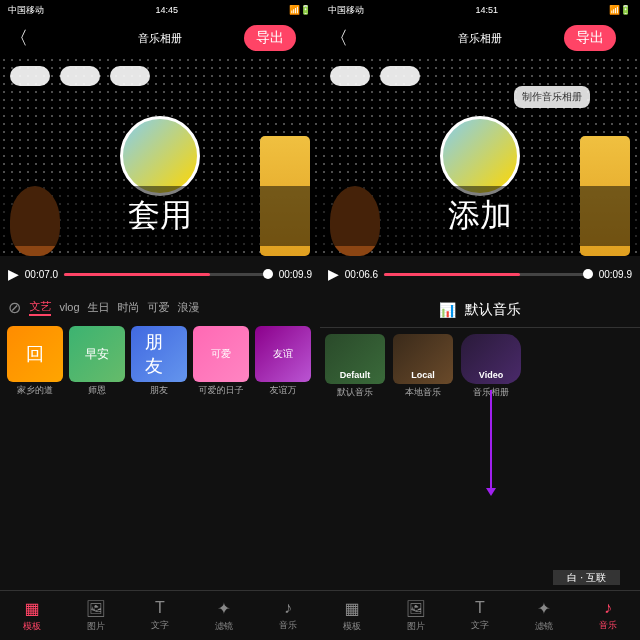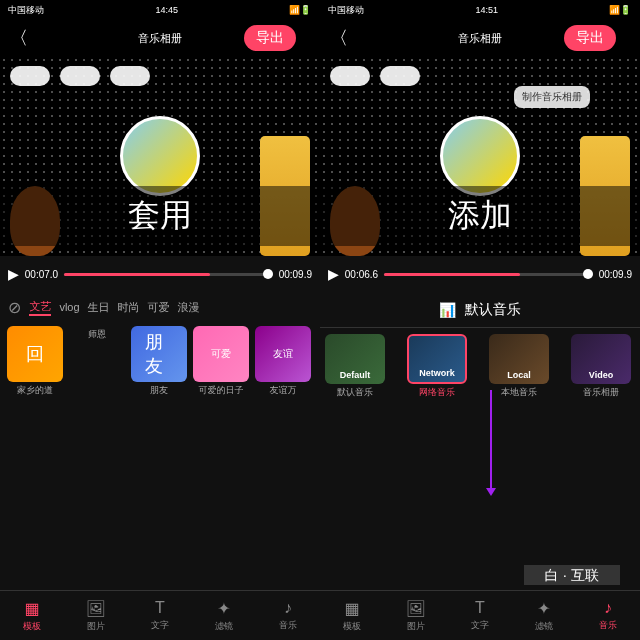--- a/index.html
+++ b/index.html
@@ -308,21 +308,21 @@
       color: #aaa;
       font-size: 14px;
     }
     .music-title {
       color: #fff;
       font-size: 14px;
     }
     .music-tabs {
       display: flex;
       padding: 6px 4px;
-      gap: 20px;
+      gap: 6px;
       flex-shrink: 0;
     }
     .music-tab {
       display: flex;
       flex-direction: column;
       align-items: center;
       width: 62px;
     }
     .music-tab-thumb {
       width: 60px;
@@ -335,20 +335,21 @@
       background: linear-gradient(135deg, #2a4a2a, #3a6a3a);
     }
     .music-tab-thumb.network-bg {
       background: linear-gradient(135deg, #1a3a5a, #2a5a8a);
     }
     .music-tab-thumb.local-bg {
       background: linear-gradient(135deg, #3a2a1a, #6a4a2a);
     }
     .music-tab-thumb.video-bg {
       background: linear-gradient(135deg, #2a1a3a, #4a2a6a);
+      border-radius: 15px;
     }
     .music-tab-label {
       color: #aaa;
       font-size: 9px;
       margin-top: 2px;
       text-align: center;
     }
     .music-tab-label.active {
       color: #ff4466;
     }
@@ -381,23 +382,23 @@
       border-top: 8px solid #a020f0;
     }
     .watermark {
       position: absolute;
       bottom: 55px;
       right: 20px;
       z-index: 20;
     }
     .watermark-text {
       color: #fff;
-      font-size: 14px;
+      font-size: 10px;
       background: rgba(255,255,255,0.15);
-      padding: 2px 21px;
+      padding: 2px 14px;
       border-radius: 0;
     }
     .dots-pattern {
       background-image: radial-gradient(circle, rgba(255,255,255,0.3) 1px, transparent 1px);
       background-size: 8px 8px;
     }
   </style>
 </head>
 <body>
 
@@ -453,20 +454,23 @@
 
   <div class="template-list">
     <div class="template-row">
       <div class="template-item">
         <div class="template-thumb orange">
           <span style="color:#fff;font-size:18px;position:absolute;top:50%;left:50%;transform:translate(-50%,-50%)">回</span>
         </div>
         <span class="template-label">家乡的道</span>
       </div>
       <div class="template-item">
+        <div class="template-thumb green">
+          <span style="color:#fff;font-size:12px;position:absolute;top:50%;left:50%;transform:translate(-50%,-50%);text-align:center;width:100%">早安</span>
+        </div>
         <span class="template-label">师恩</span>
       </div>
       <div class="template-item">
         <div class="template-thumb blue">
           <span style="color:#fff;font-size:18px;position:absolute;top:50%;left:50%;transform:translate(-50%,-50%)">朋友</span>
         </div>
         <span class="template-label">朋友</span>
       </div>
       <div class="template-item">
         <div class="template-thumb pink">
@@ -554,26 +558,20 @@
       <span class="music-title">默认音乐</span>
     </div>
     <div class="music-tabs">
       <div class="music-tab">
         <div class="music-tab-thumb default-bg">
           <span class="music-tab-img-text">Default</span>
         </div>
         <span class="music-tab-label">默认音乐</span>
       </div>
       <div class="music-tab">
-        <div class="music-tab-thumb network-bg" style="border:2px solid #ff4466">
-          <span class="music-tab-img-text">Network</span>
-        </div>
-        <span class="music-tab-label active">网络音乐</span>
-      </div>
-      <div class="music-tab">
         <div class="music-tab-thumb local-bg">
           <span class="music-tab-img-text">Local</span>
         </div>
         <span class="music-tab-label">本地音乐</span>
       </div>
       <div class="music-tab">
         <div class="music-tab-thumb video-bg">
           <span class="music-tab-img-text">Video</span>
         </div>
         <span class="music-tab-label">音乐相册</span>

